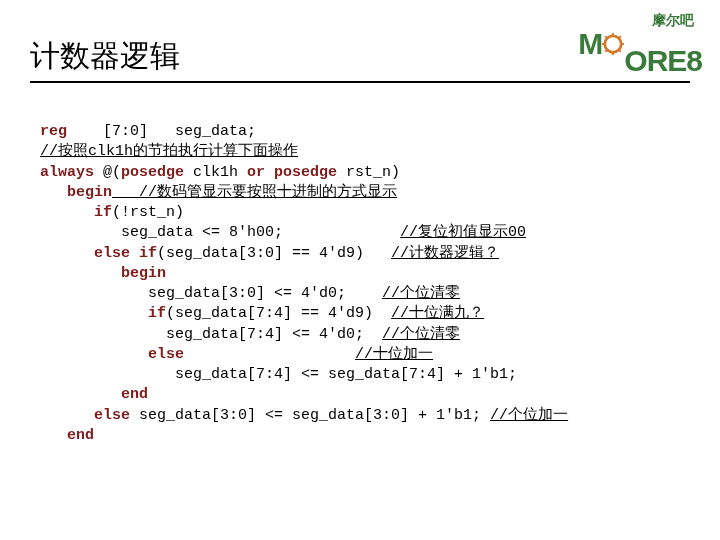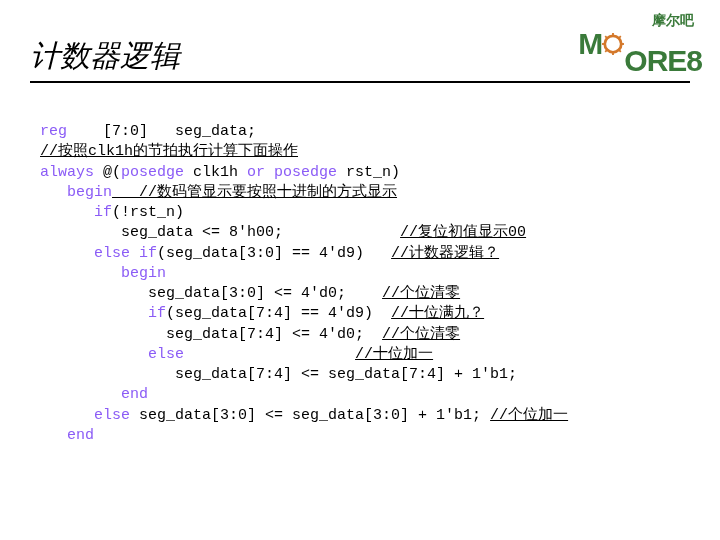--- a/index.html
+++ b/index.html
@@ -53,38 +53,37 @@
     position: absolute;
     top: 36px;
     left: 30px;
     right: 30px;
   }
   .title {
     font-size: 30px;
     font-family: "SimSun", serif;
     color: #000;
     padding-bottom: 4px;
-    font-style: italic;
   }
   .underline {
     height: 2px;
     background: #000;
     width: 100%;
   }
   .code-block {
     position: absolute;
     top: 122px;
     left: 40px;
     font-family: "Courier New", monospace;
     font-size: 15px;
     line-height: 1.35;
     white-space: pre;
     color: #000;
   }
-  .kw { font-weight: normal; color: #8b5cf6; }
+  .kw { font-weight: bold; color: #7f1d1d; }
   .cm { color: #000000; text-decoration: underline; }
 </style>
 </head>
 <body>
 
 <div class="logo">
   <span class="logo-text-cn">摩尔吧</span>
   <span class="logo-m">M</span>
   <span class="logo-gear">
     <svg viewBox="0 0 24 24" width="22" height="22">

